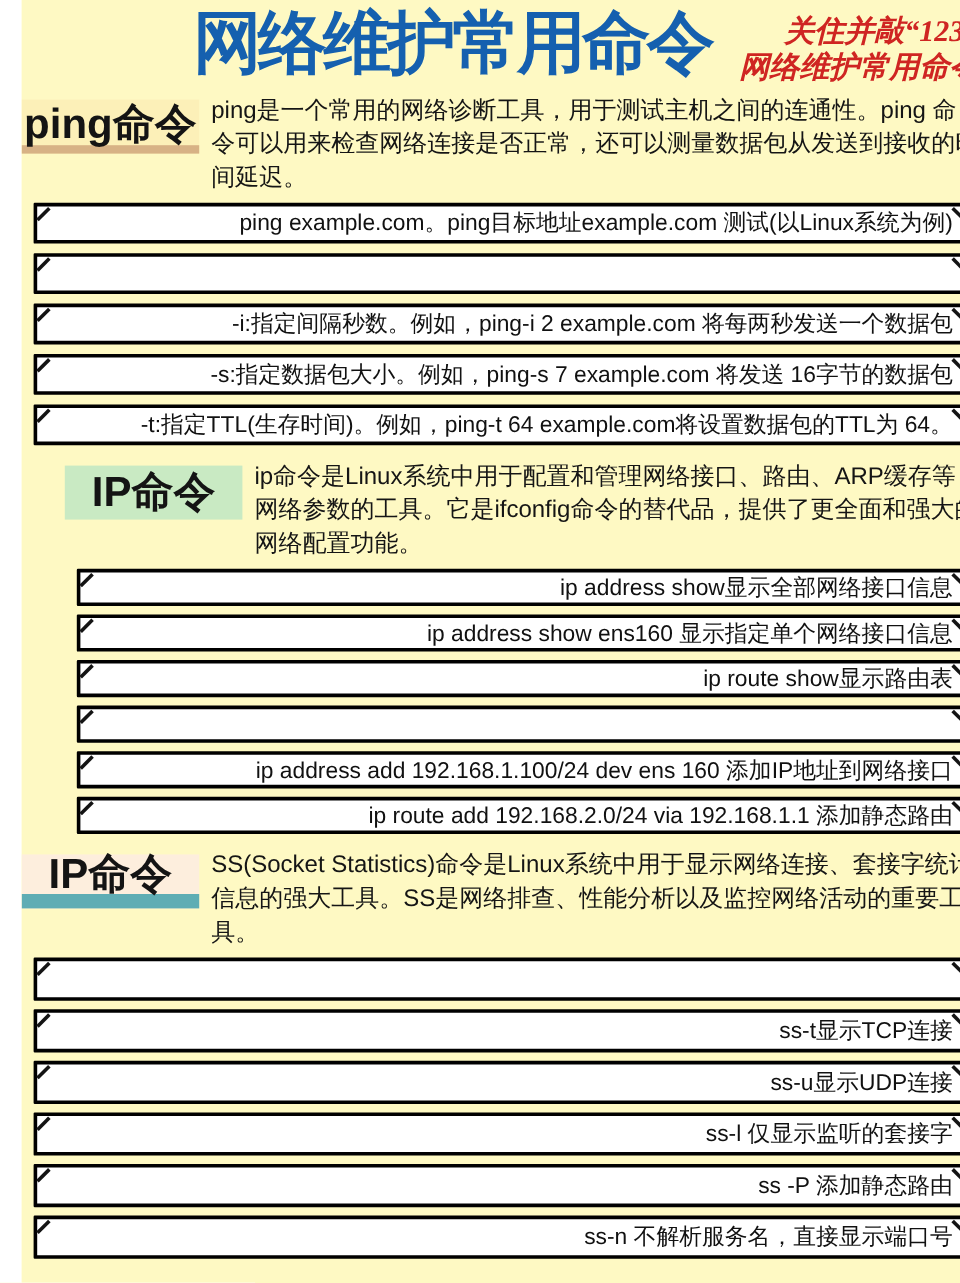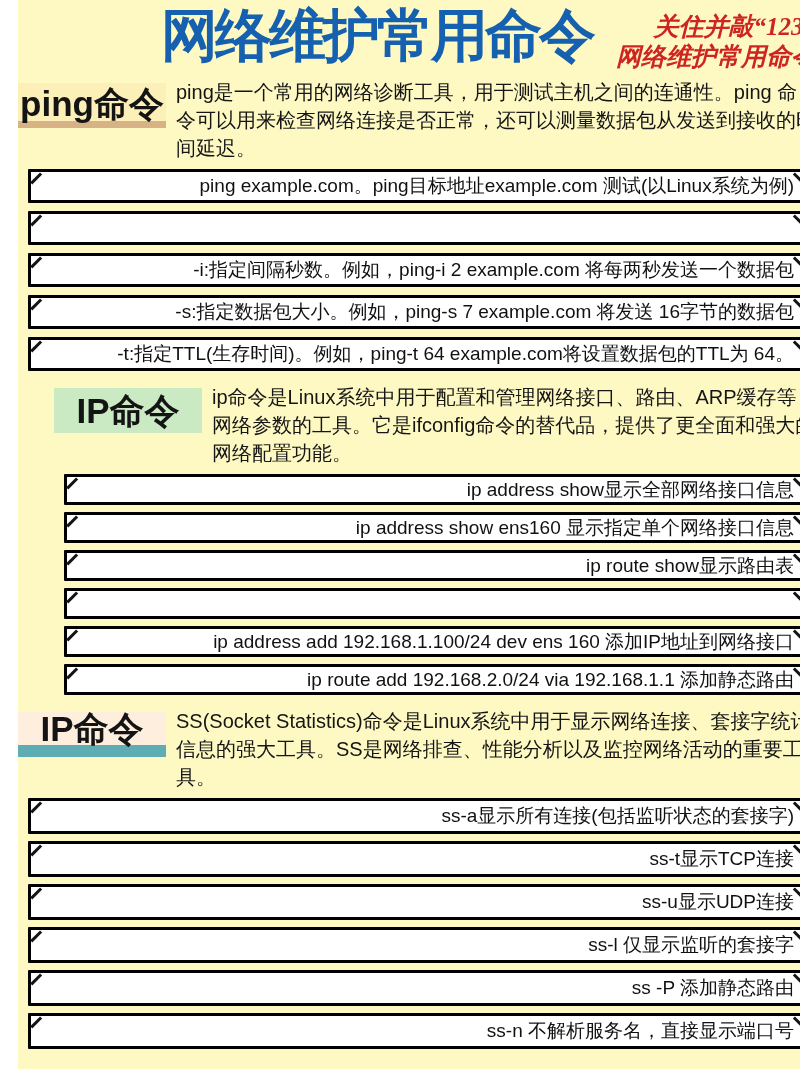--- a/index.html
+++ b/index.html
@@ -137,21 +137,20 @@
 
   <div class="section section-ss">
     <div class="sec-head">
       <div class="label" style="background: rgb(253, 238, 221); border-bottom-color: rgb(95, 173, 180);">IP命令</div>
       <div class="desc">SS(Socket Statistics)命令是Linux系统中用于显示网络连接、套接字统计信息的强大工具。SS是网络排查、性能分析以及监控网络活动的重要工具。</div>
     </div>
     <div class="cmd-list">
         <div class="cmd-box">
           <span class="fold fold-l"></span>
           <span class="fold fold-r"></span>
-          <span class="cmd-text">ss-a显示所有连接(包括监听状态的套接字)</span>
         </div>
         <div class="cmd-box">
           <span class="fold fold-l"></span>
           <span class="fold fold-r"></span>
           <span class="cmd-text">ss-t显示TCP连接</span>
         </div>
         <div class="cmd-box">
           <span class="fold fold-l"></span>
           <span class="fold fold-r"></span>
           <span class="cmd-text">ss-u显示UDP连接</span>

